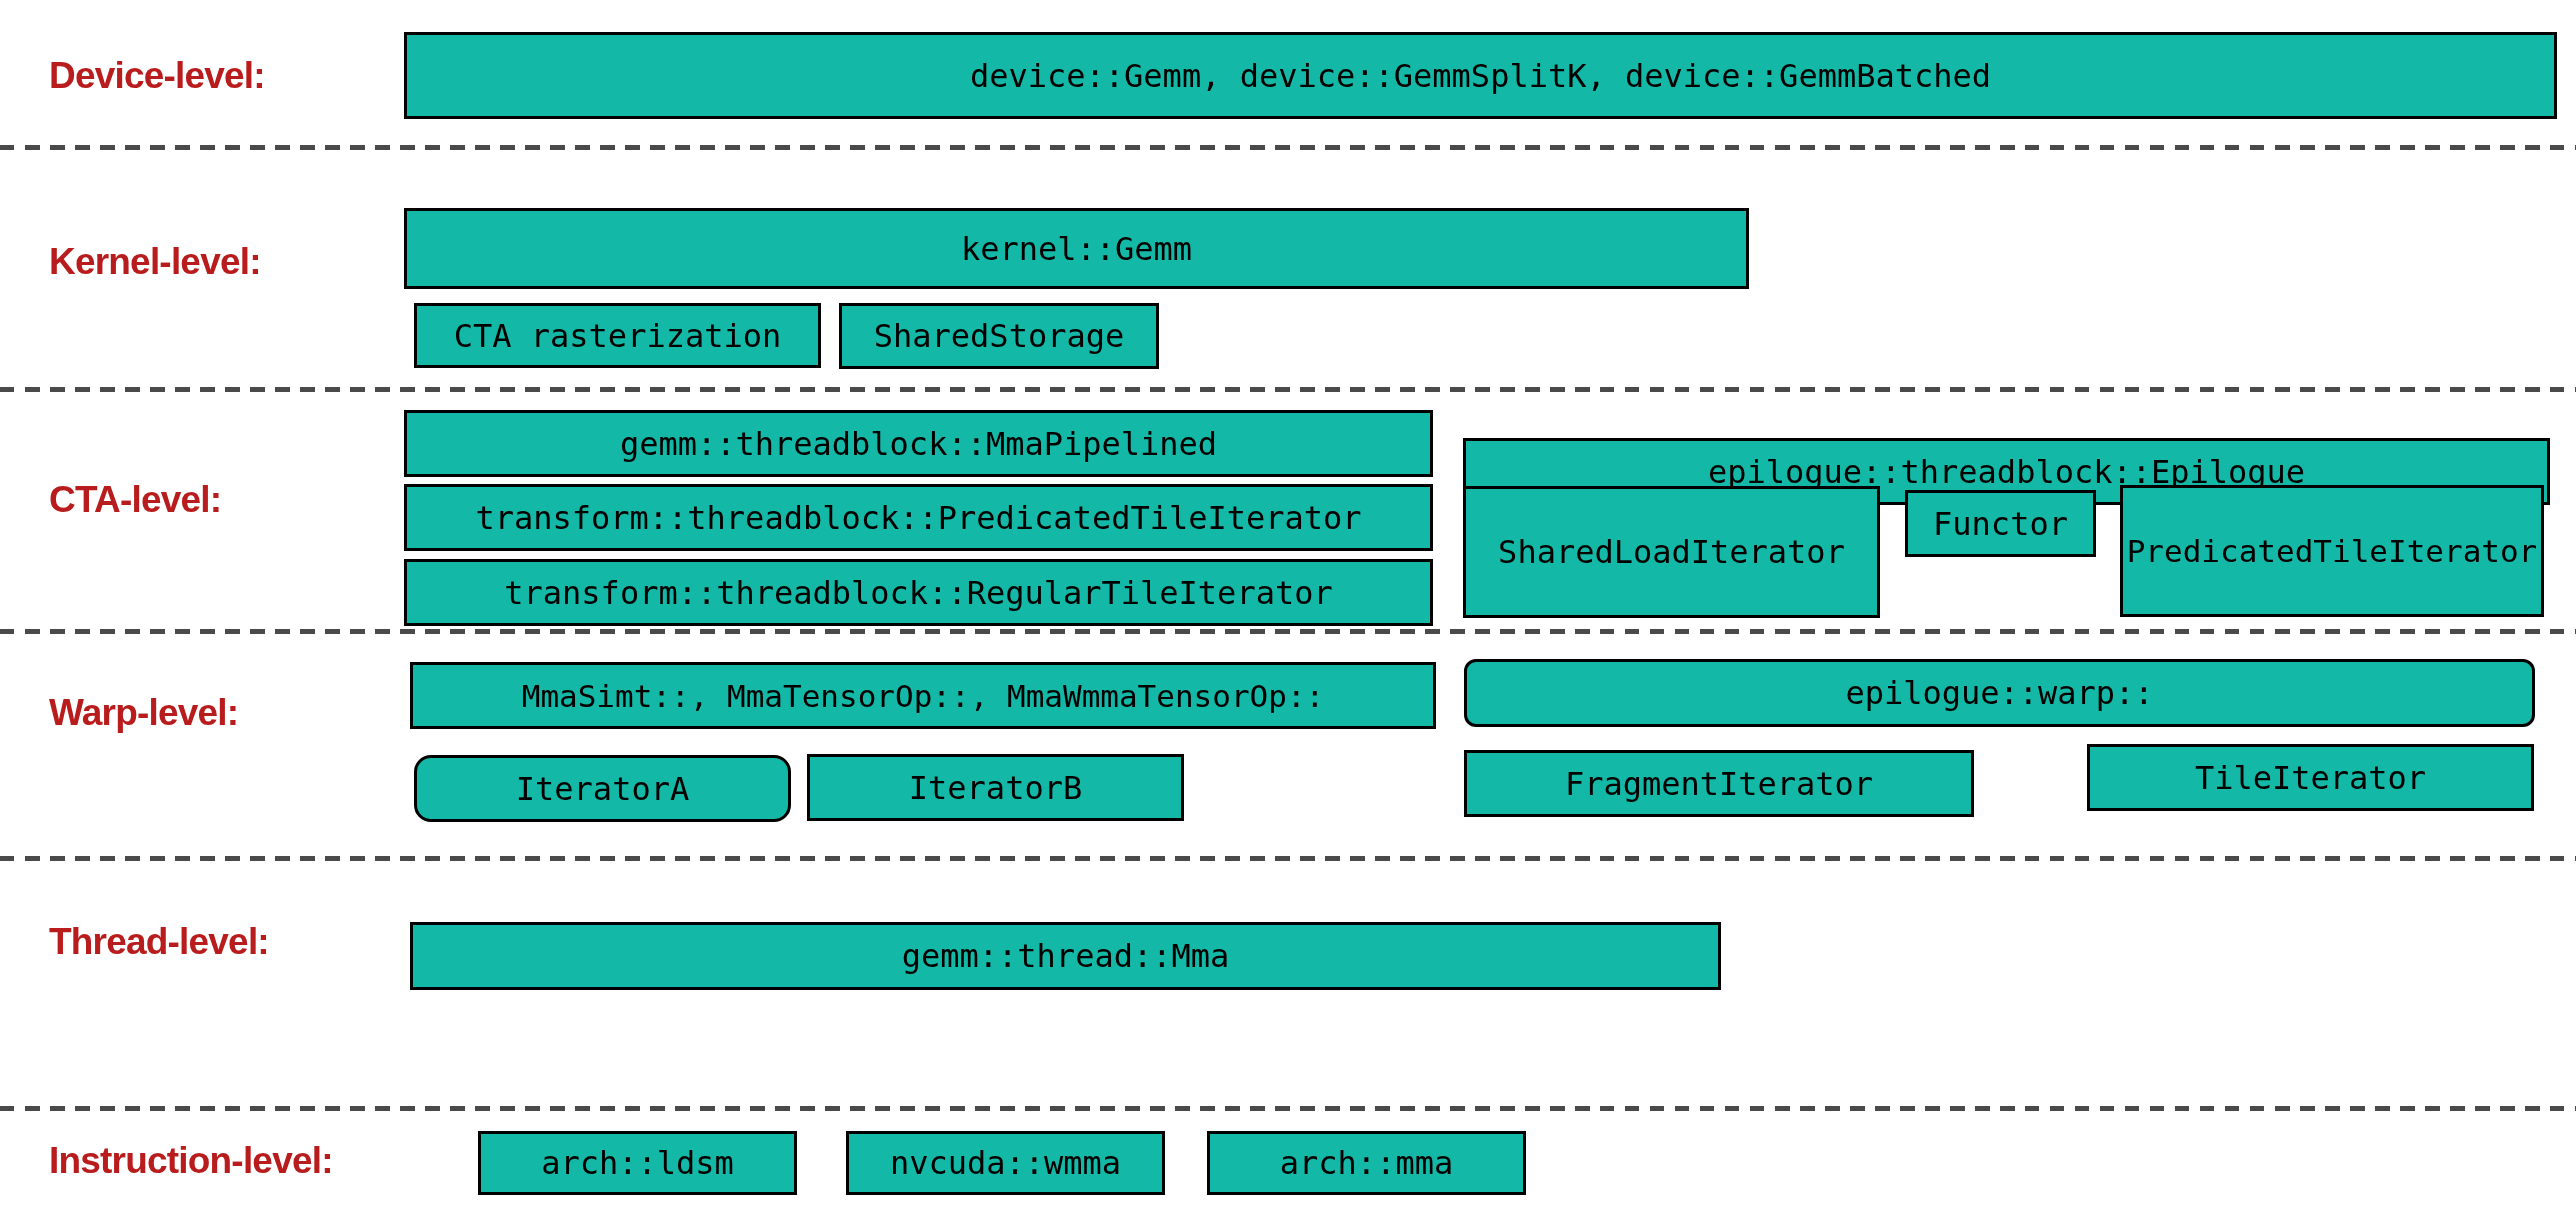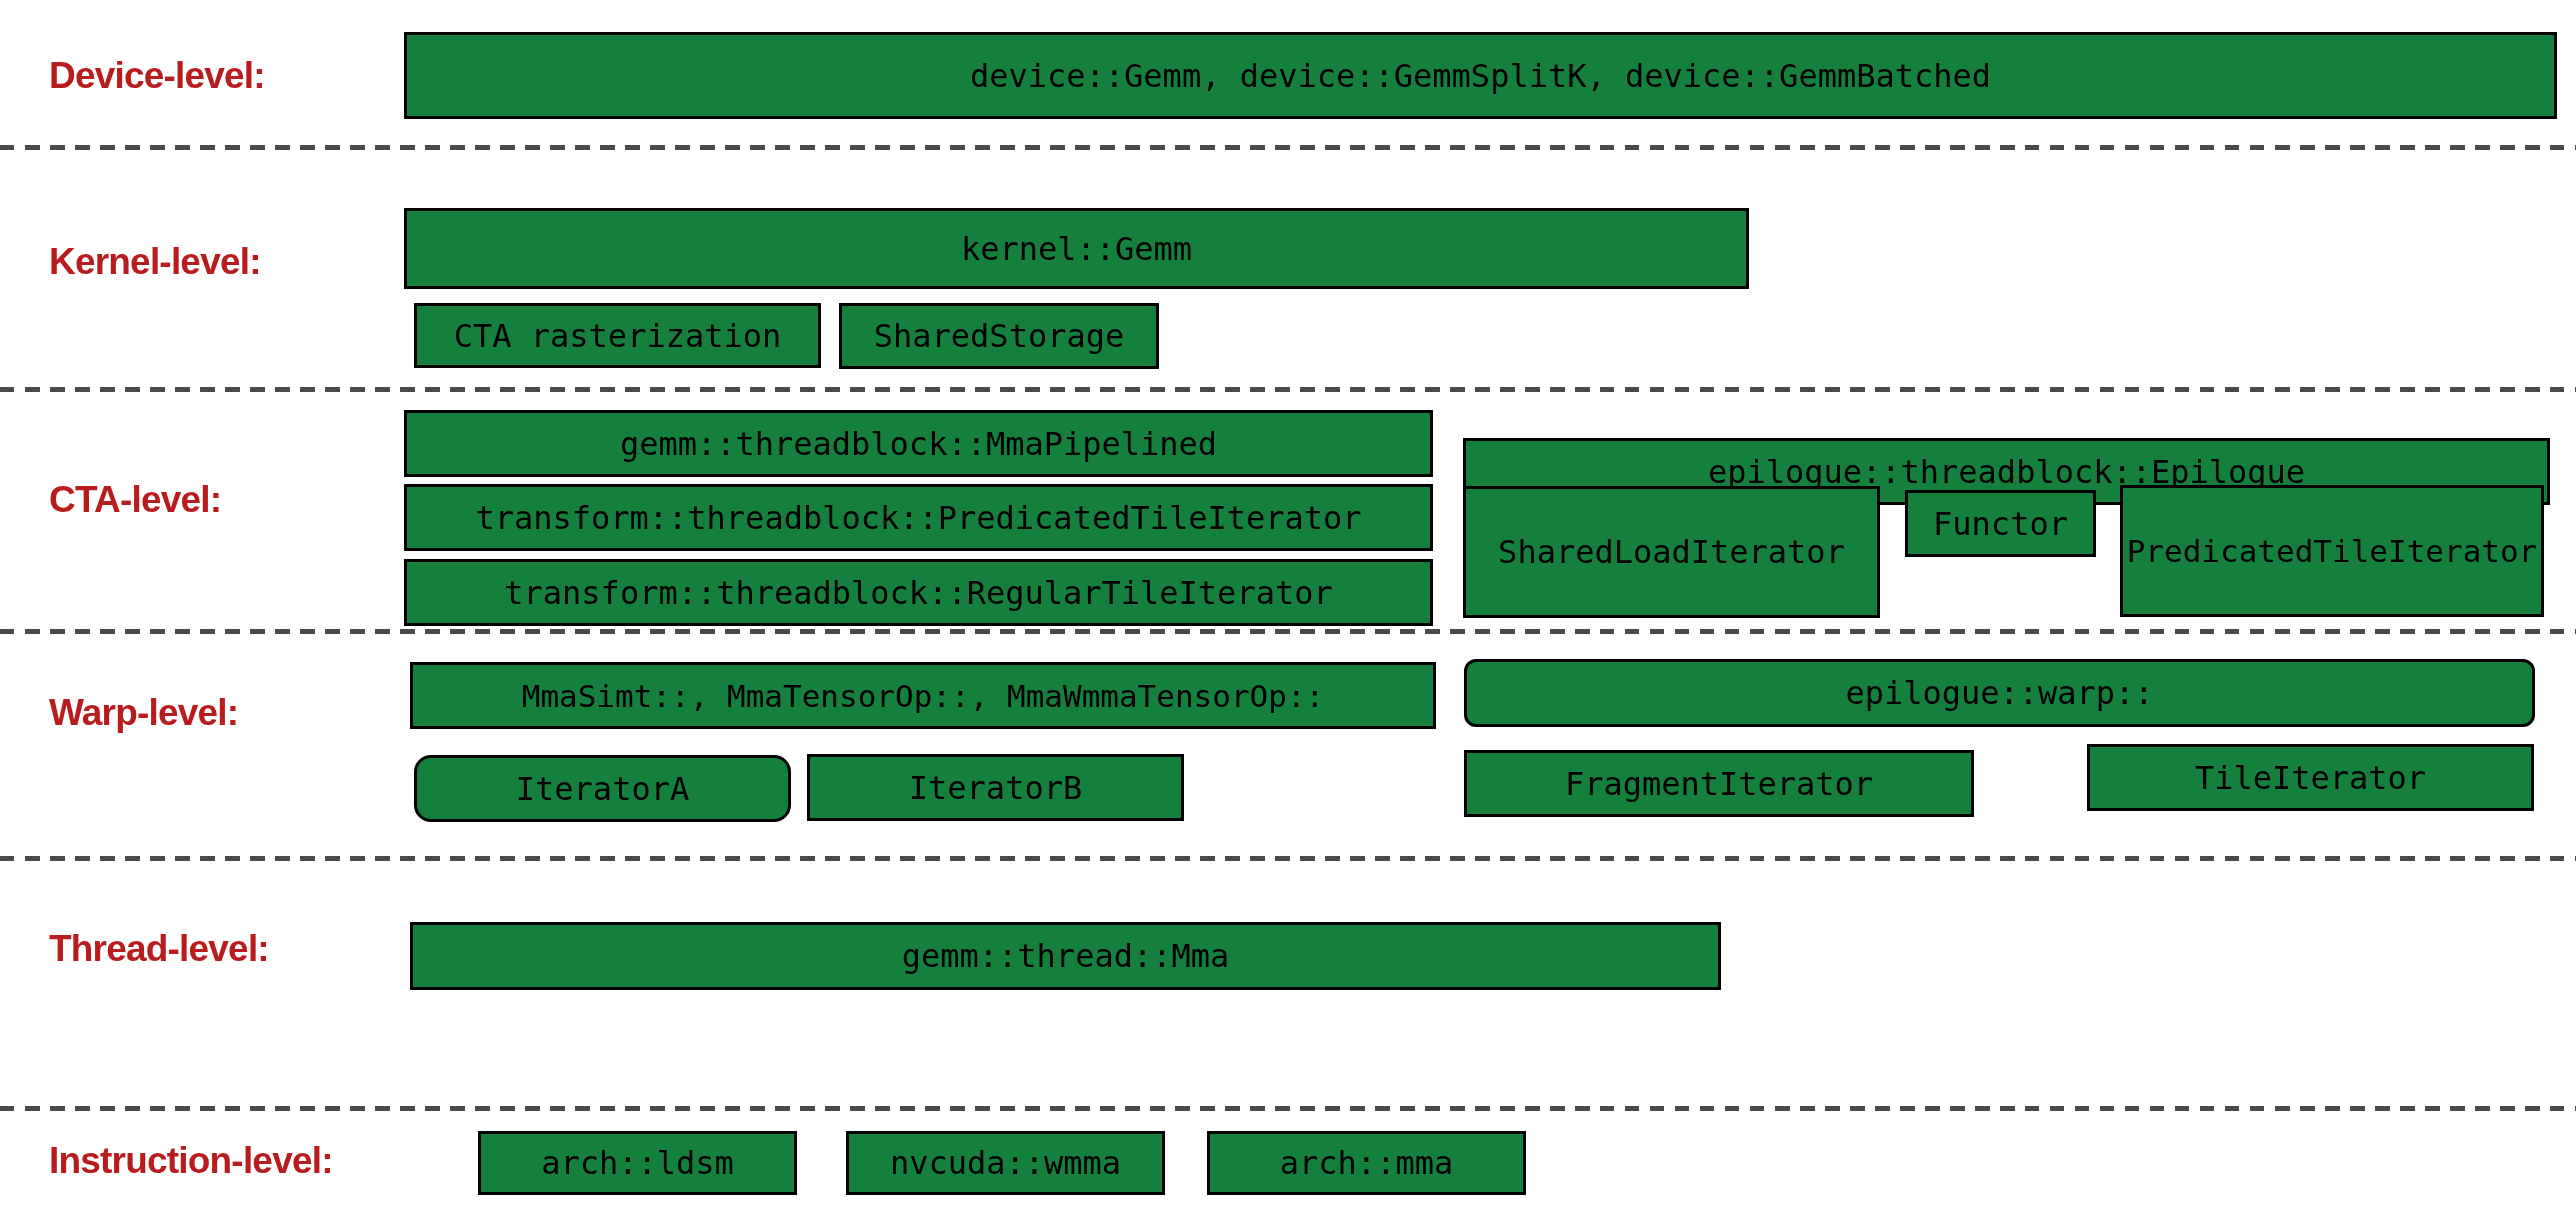--- a/index.html
+++ b/index.html
@@ -24,21 +24,21 @@
     font-family: "Liberation Sans", sans-serif;
     font-weight: bold;
     font-size: 37px;
     letter-spacing: -0.8px;
     color: #b91c1c;
     white-space: nowrap;
   }
   .box {
     position: absolute;
     border: 3.8px solid #000000;
-    background: #15803d;
+    background: #14b8a6;
     display: flex;
     align-items: center;
     justify-content: center;
     font-size: 32px;
     white-space: nowrap;
     box-sizing: border-box;
     text-align: left;
   }
   .box.small-text { font-size: 31px; }
   .dashline {
@@ -51,21 +51,21 @@
 </style>
 </head>
 <body>
 
 <div id="canvas">
 
   <div class="lvl-label" style="top:51px;">Device-level:</div>
   <div class="lvl-label" style="top:237px;">Kernel-level:</div>
   <div class="lvl-label" style="top:475px;">CTA-level:</div>
   <div class="lvl-label" style="top:688px;">Warp-level:</div>
-  <div class="lvl-label" style="top:917px;margin-top:7px;">Thread-level:</div>
+  <div class="lvl-label" style="top:917px;">Thread-level:</div>
   <div class="lvl-label" style="top:1136px;">Instruction-level:</div>
 
   <div class="dashline" style="top:145px;"></div>
   <div class="dashline" style="top:387px;"></div>
   <div class="dashline" style="top:629px;"></div>
   <div class="dashline" style="top:856px;"></div>
   <div class="dashline" style="top:1106px;"></div>
 
   <div class="box" style="left:404px; top:32px; width:2153px; height:87px;">device::Gemm, device::GemmSplitK, device::GemmBatched</div>
 

